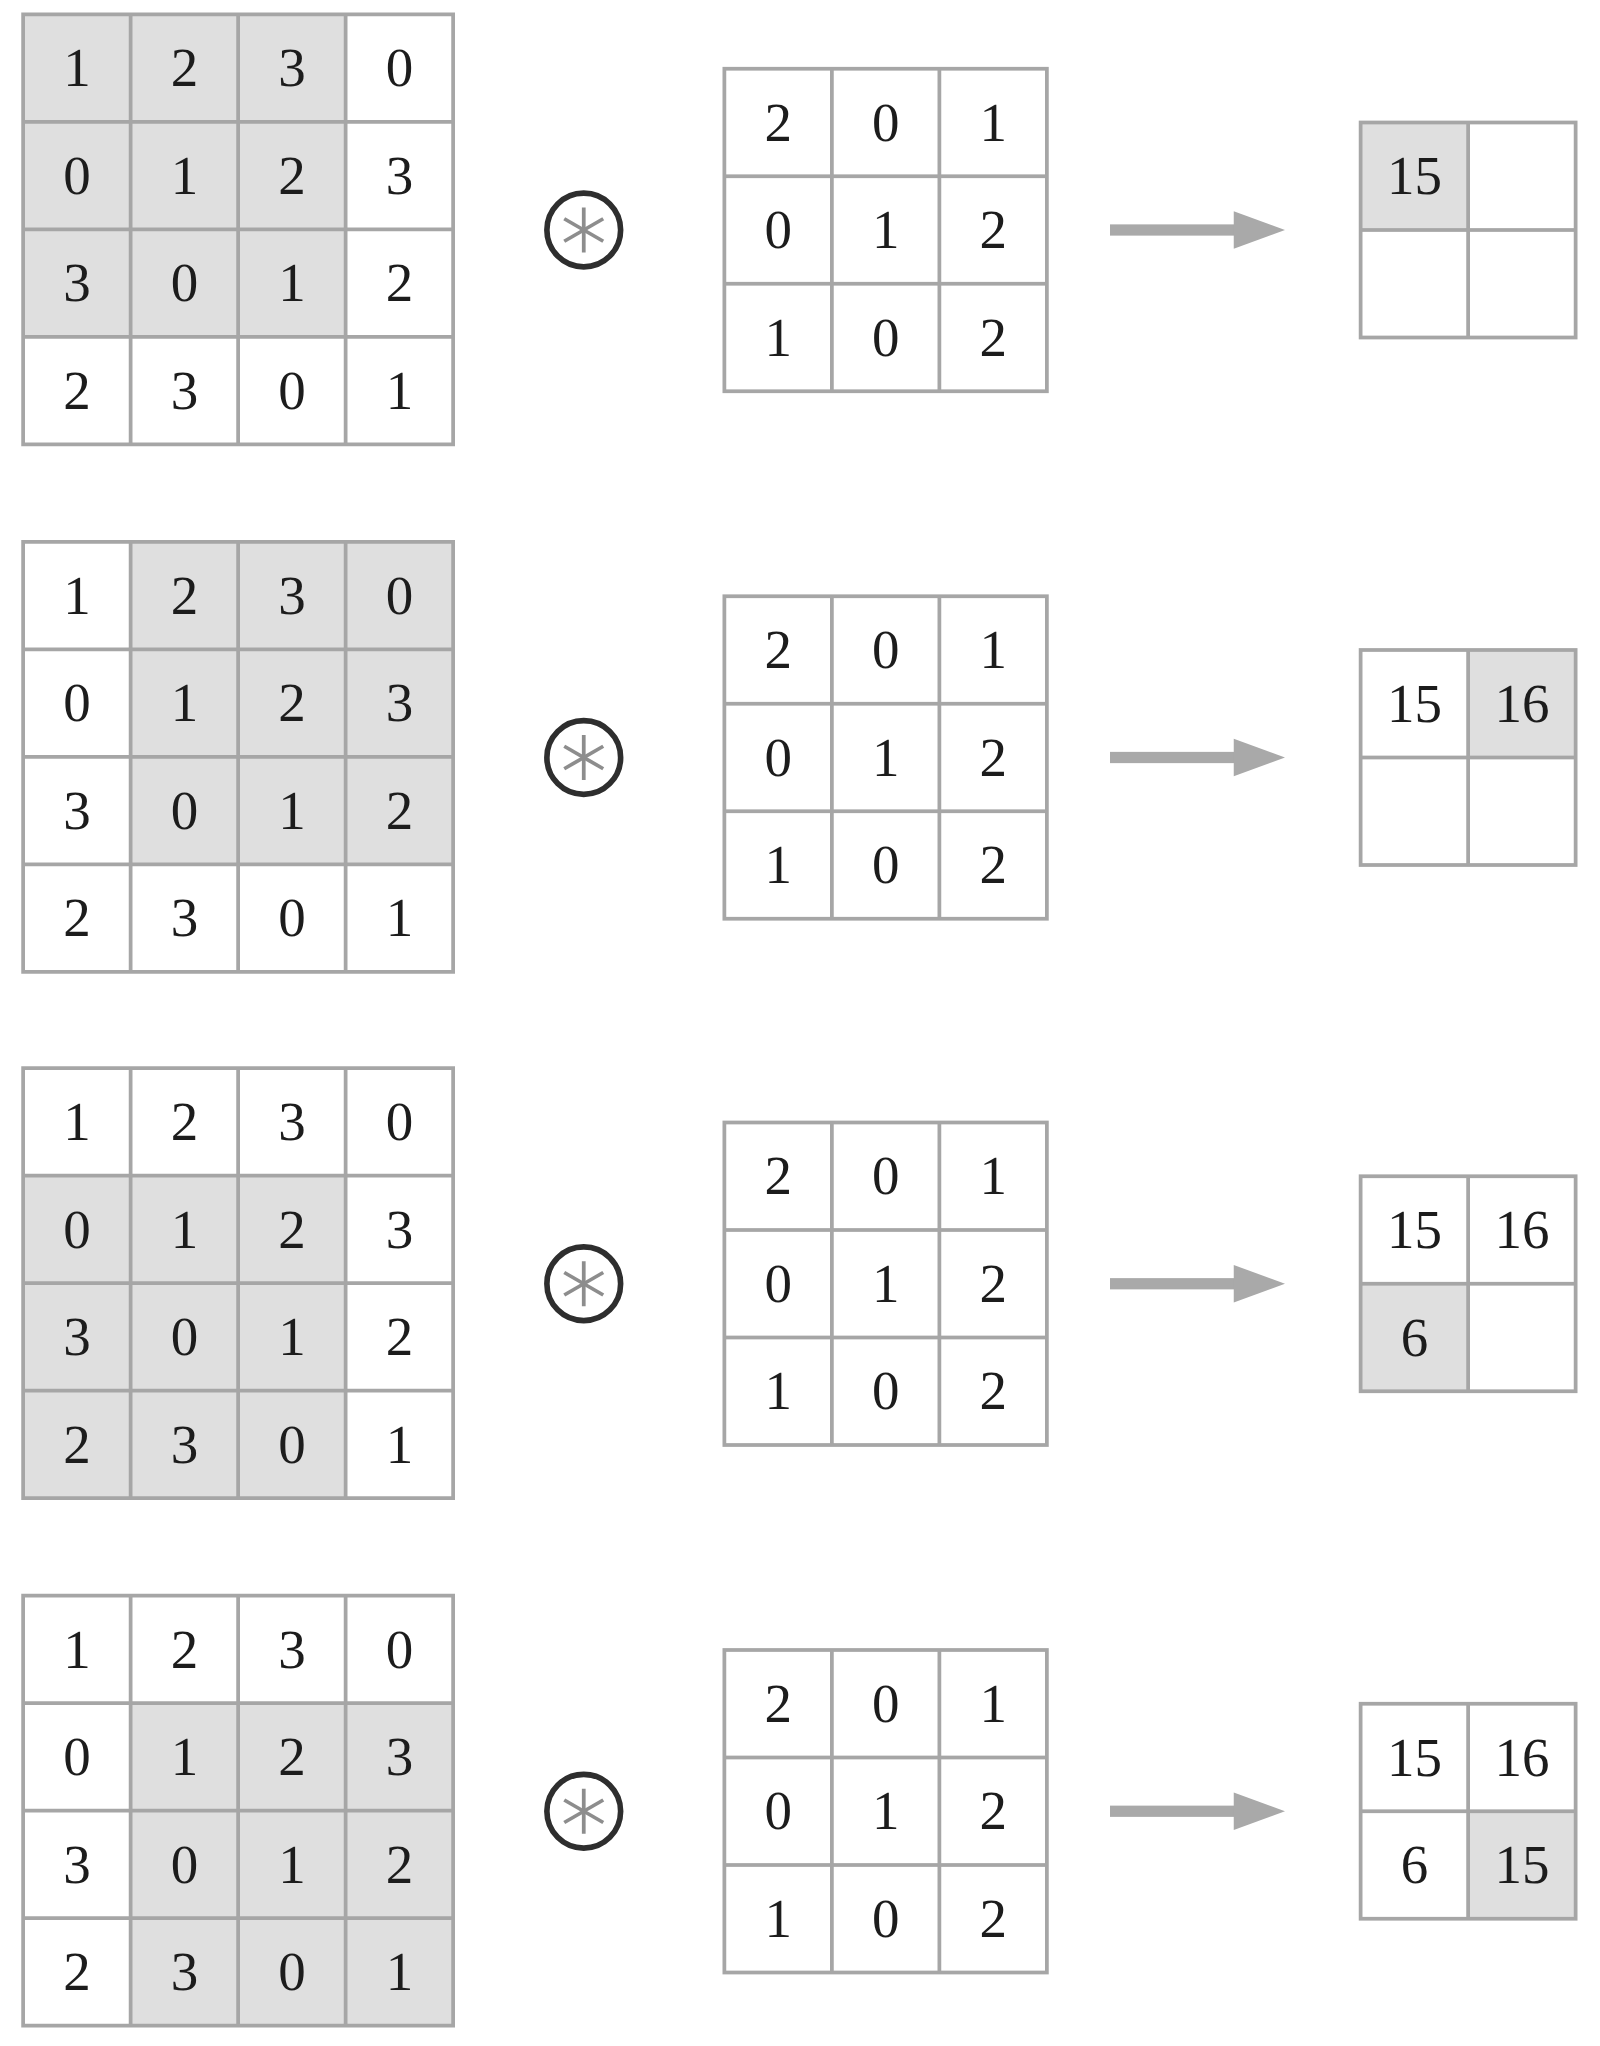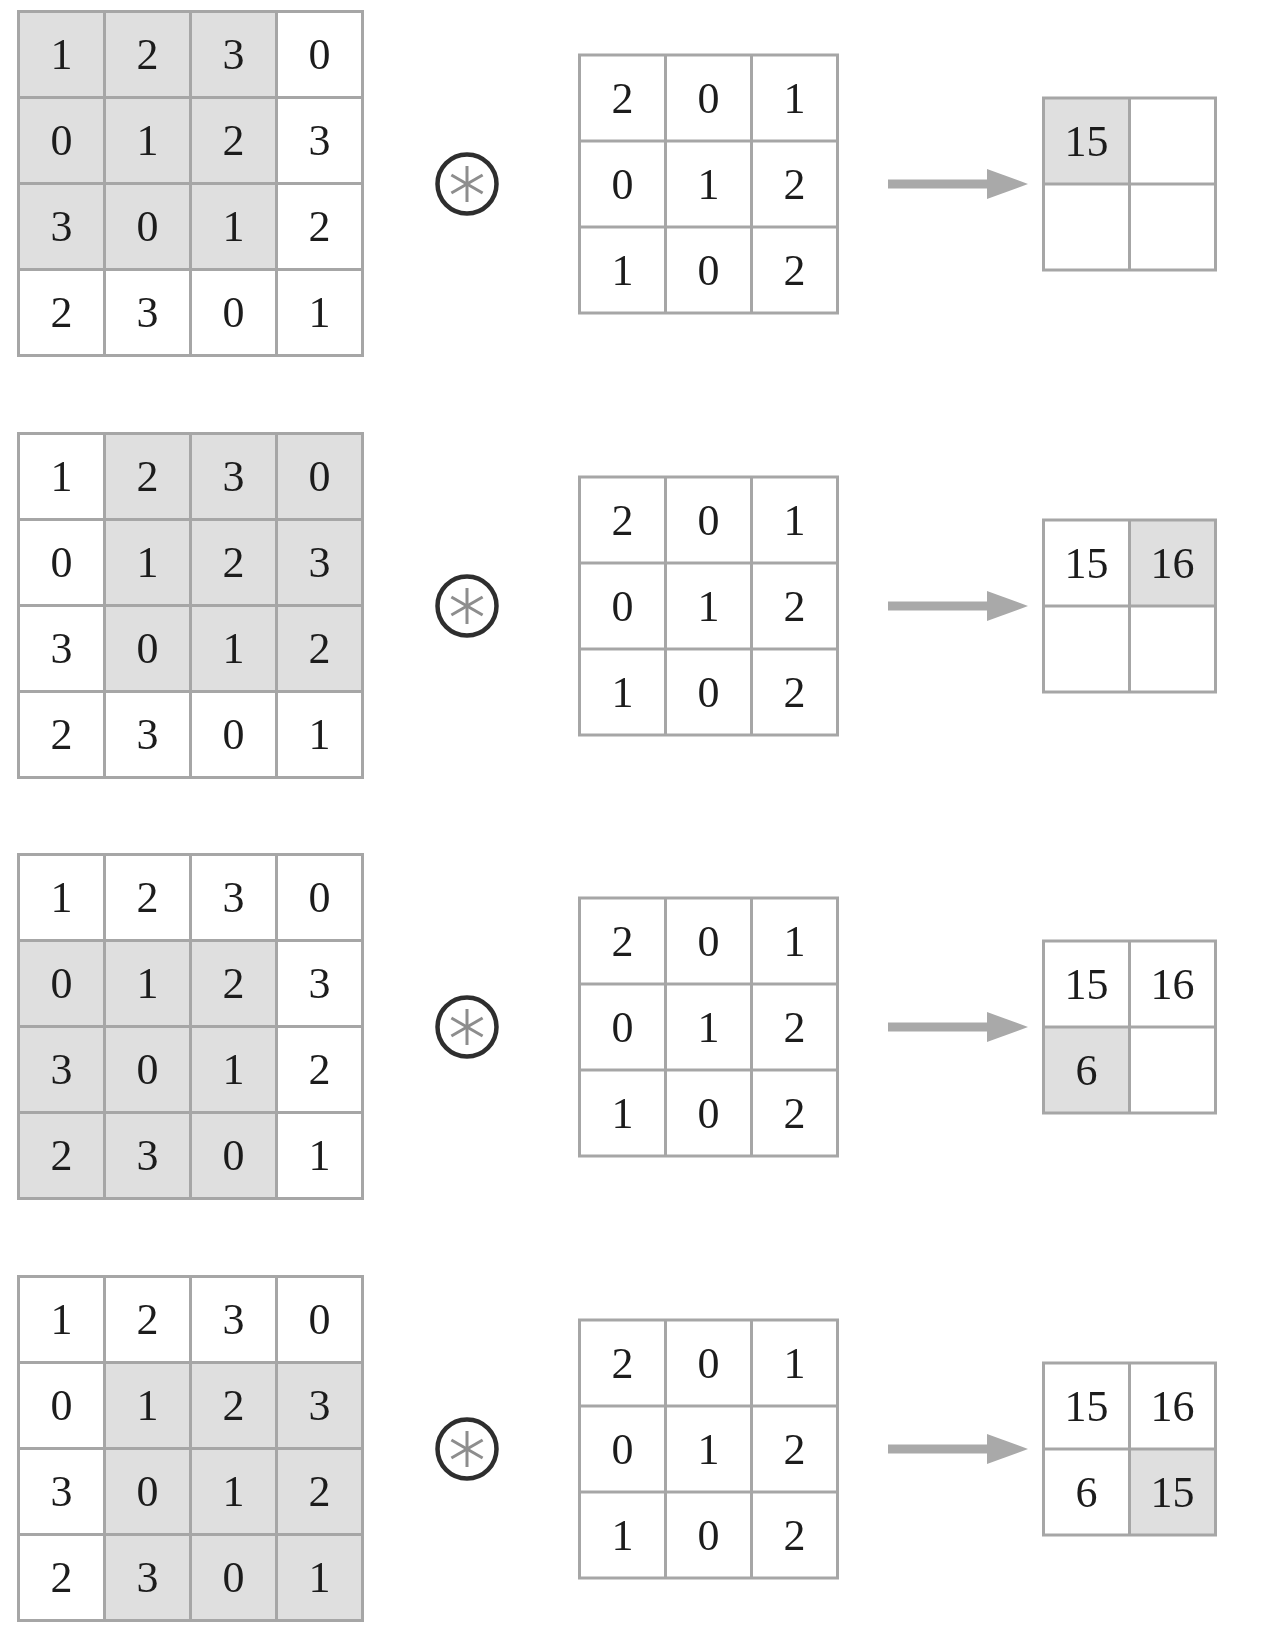--- a/index.html
+++ b/index.html
@@ -23,21 +23,21 @@
   .step:nth-of-type(4){top:1275px;}
 
   .grid{
     position:absolute;display:grid;
     background:var(--border);
     padding:3px;gap:3px;
     box-sizing:content-box;
   }
   .grid.input{left:17px;top:0;grid-template-columns:repeat(4,83px);}
   .grid.kernel{left:578px;top:50%;transform:translateY(-50%);grid-template-columns:repeat(3,83px);}
-  .grid.output{left:1042px;top:50%;transform:translateY(-50%);grid-template-columns:repeat(2,83px);text-align:right;}
+  .grid.output{left:1087px;top:50%;transform:translateY(-50%);grid-template-columns:repeat(2,83px);text-align:right;}
 
   .cell{
     width:83px;height:83px;background:#ffffff;
     display:flex;align-items:center;justify-content:center;
     font-size:44px;line-height:1;color:var(--ink);
     user-select:none;
   }
   .cell.hl{background:var(--highlight);}
 
   .op{position:absolute;left:432px;top:50%;transform:translateY(-50%);width:70px;height:70px;}

